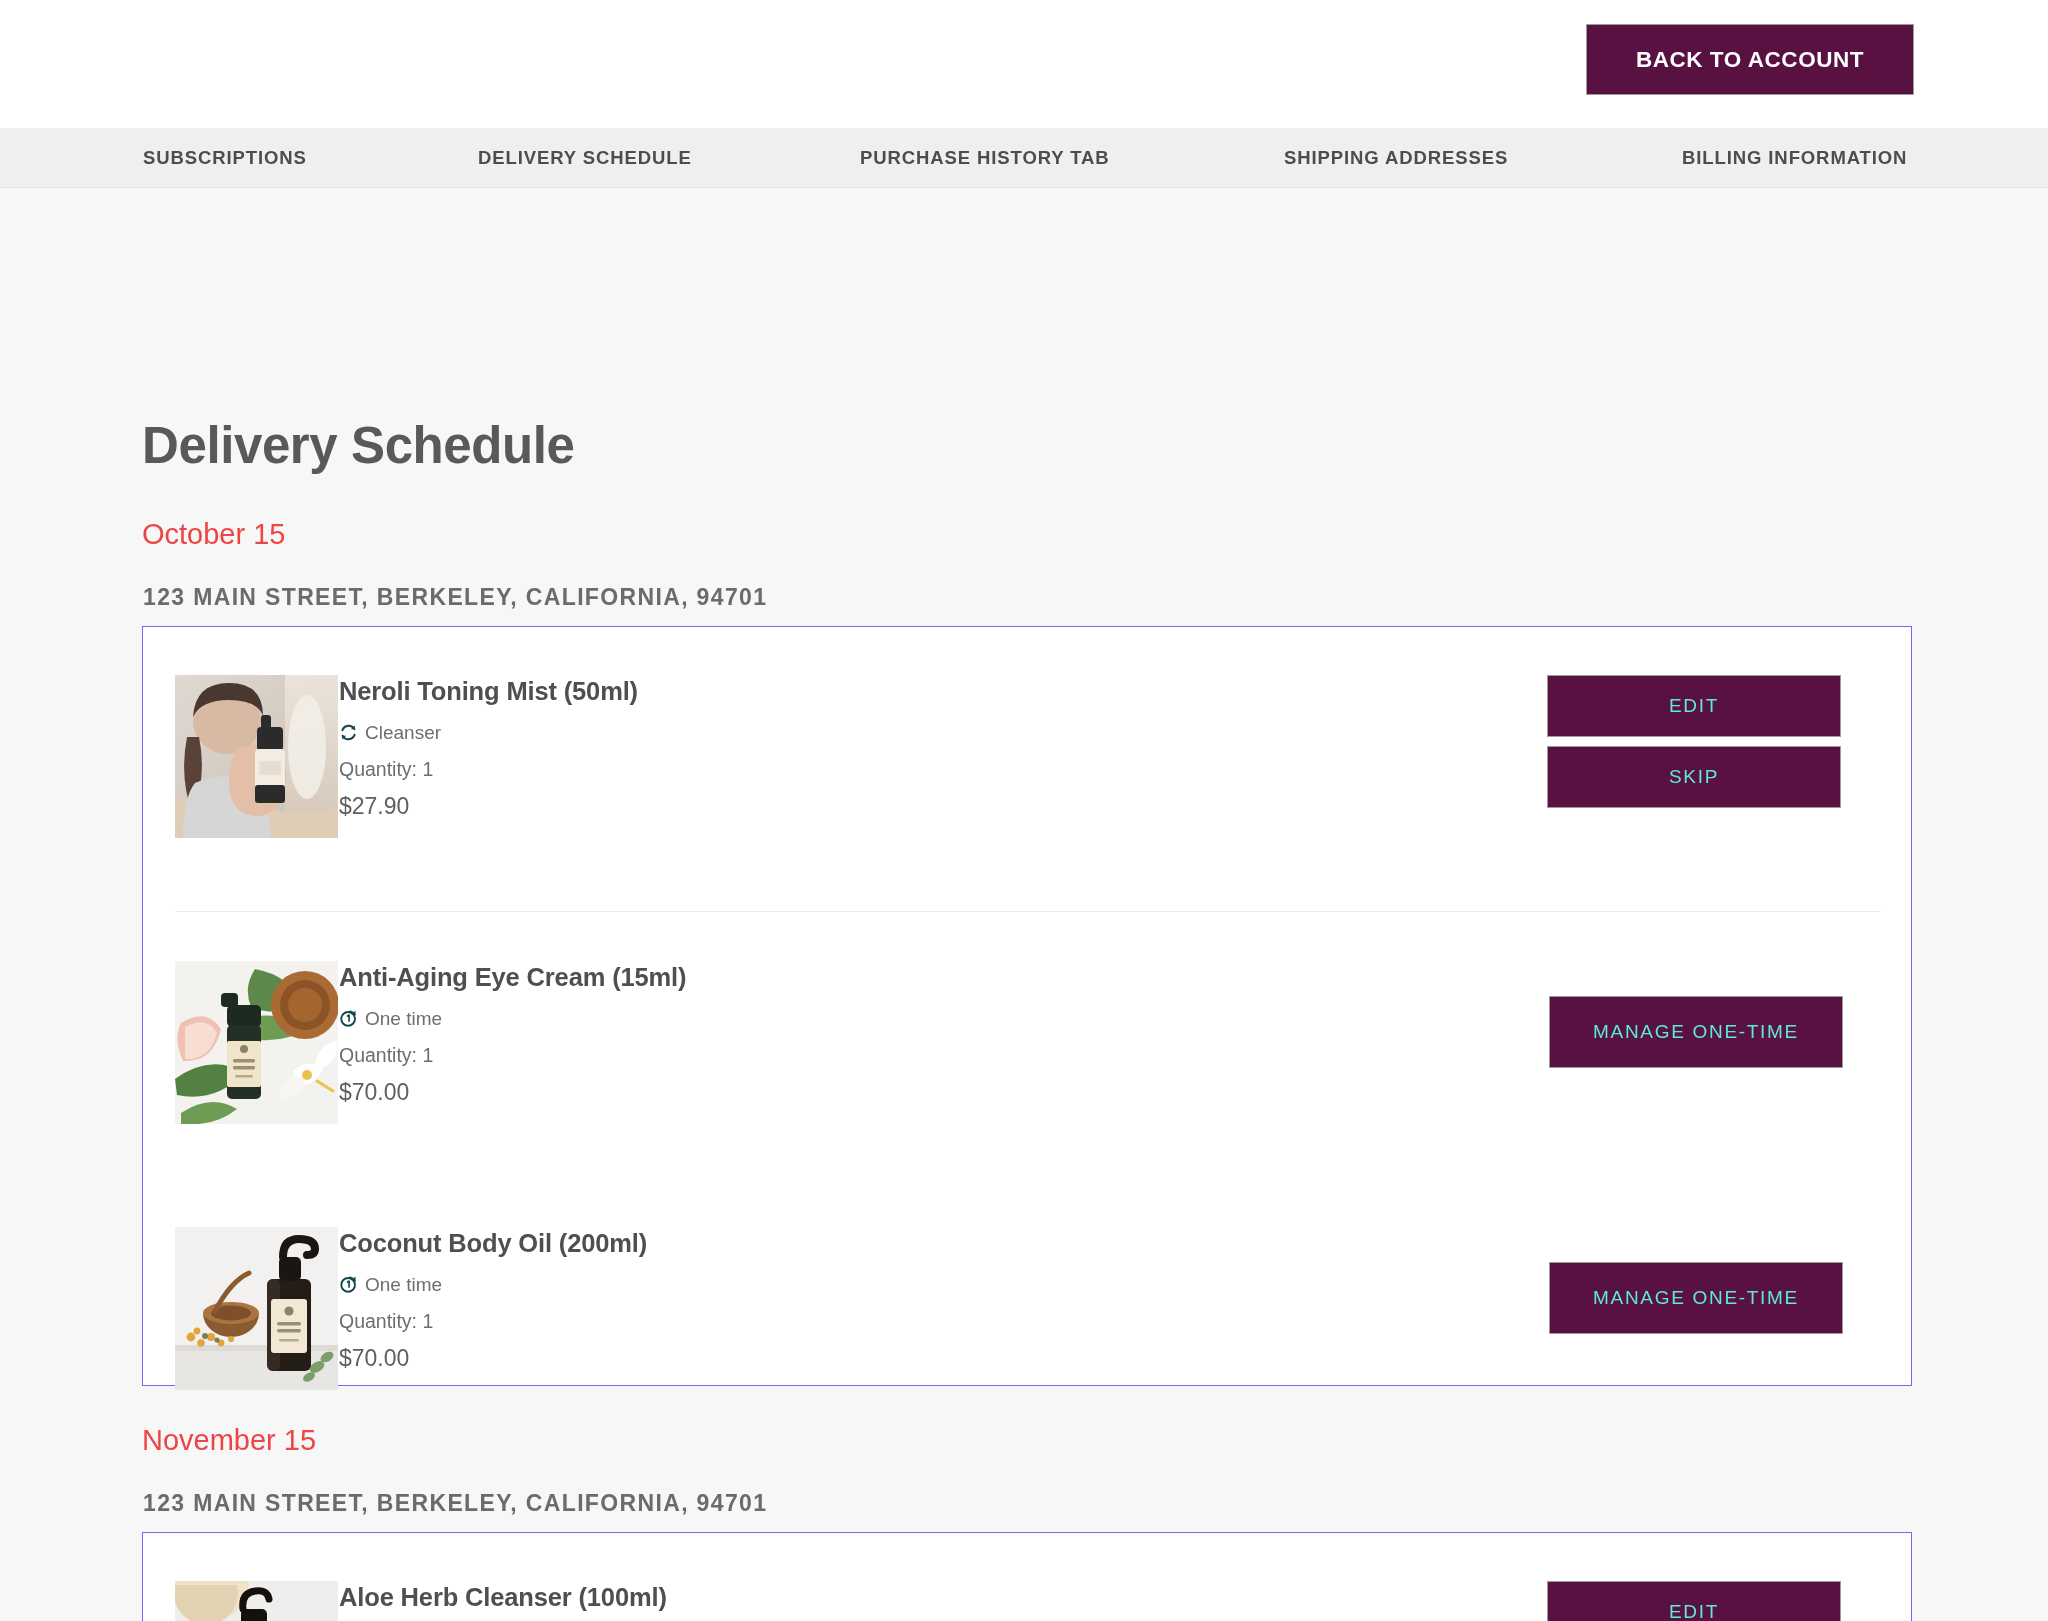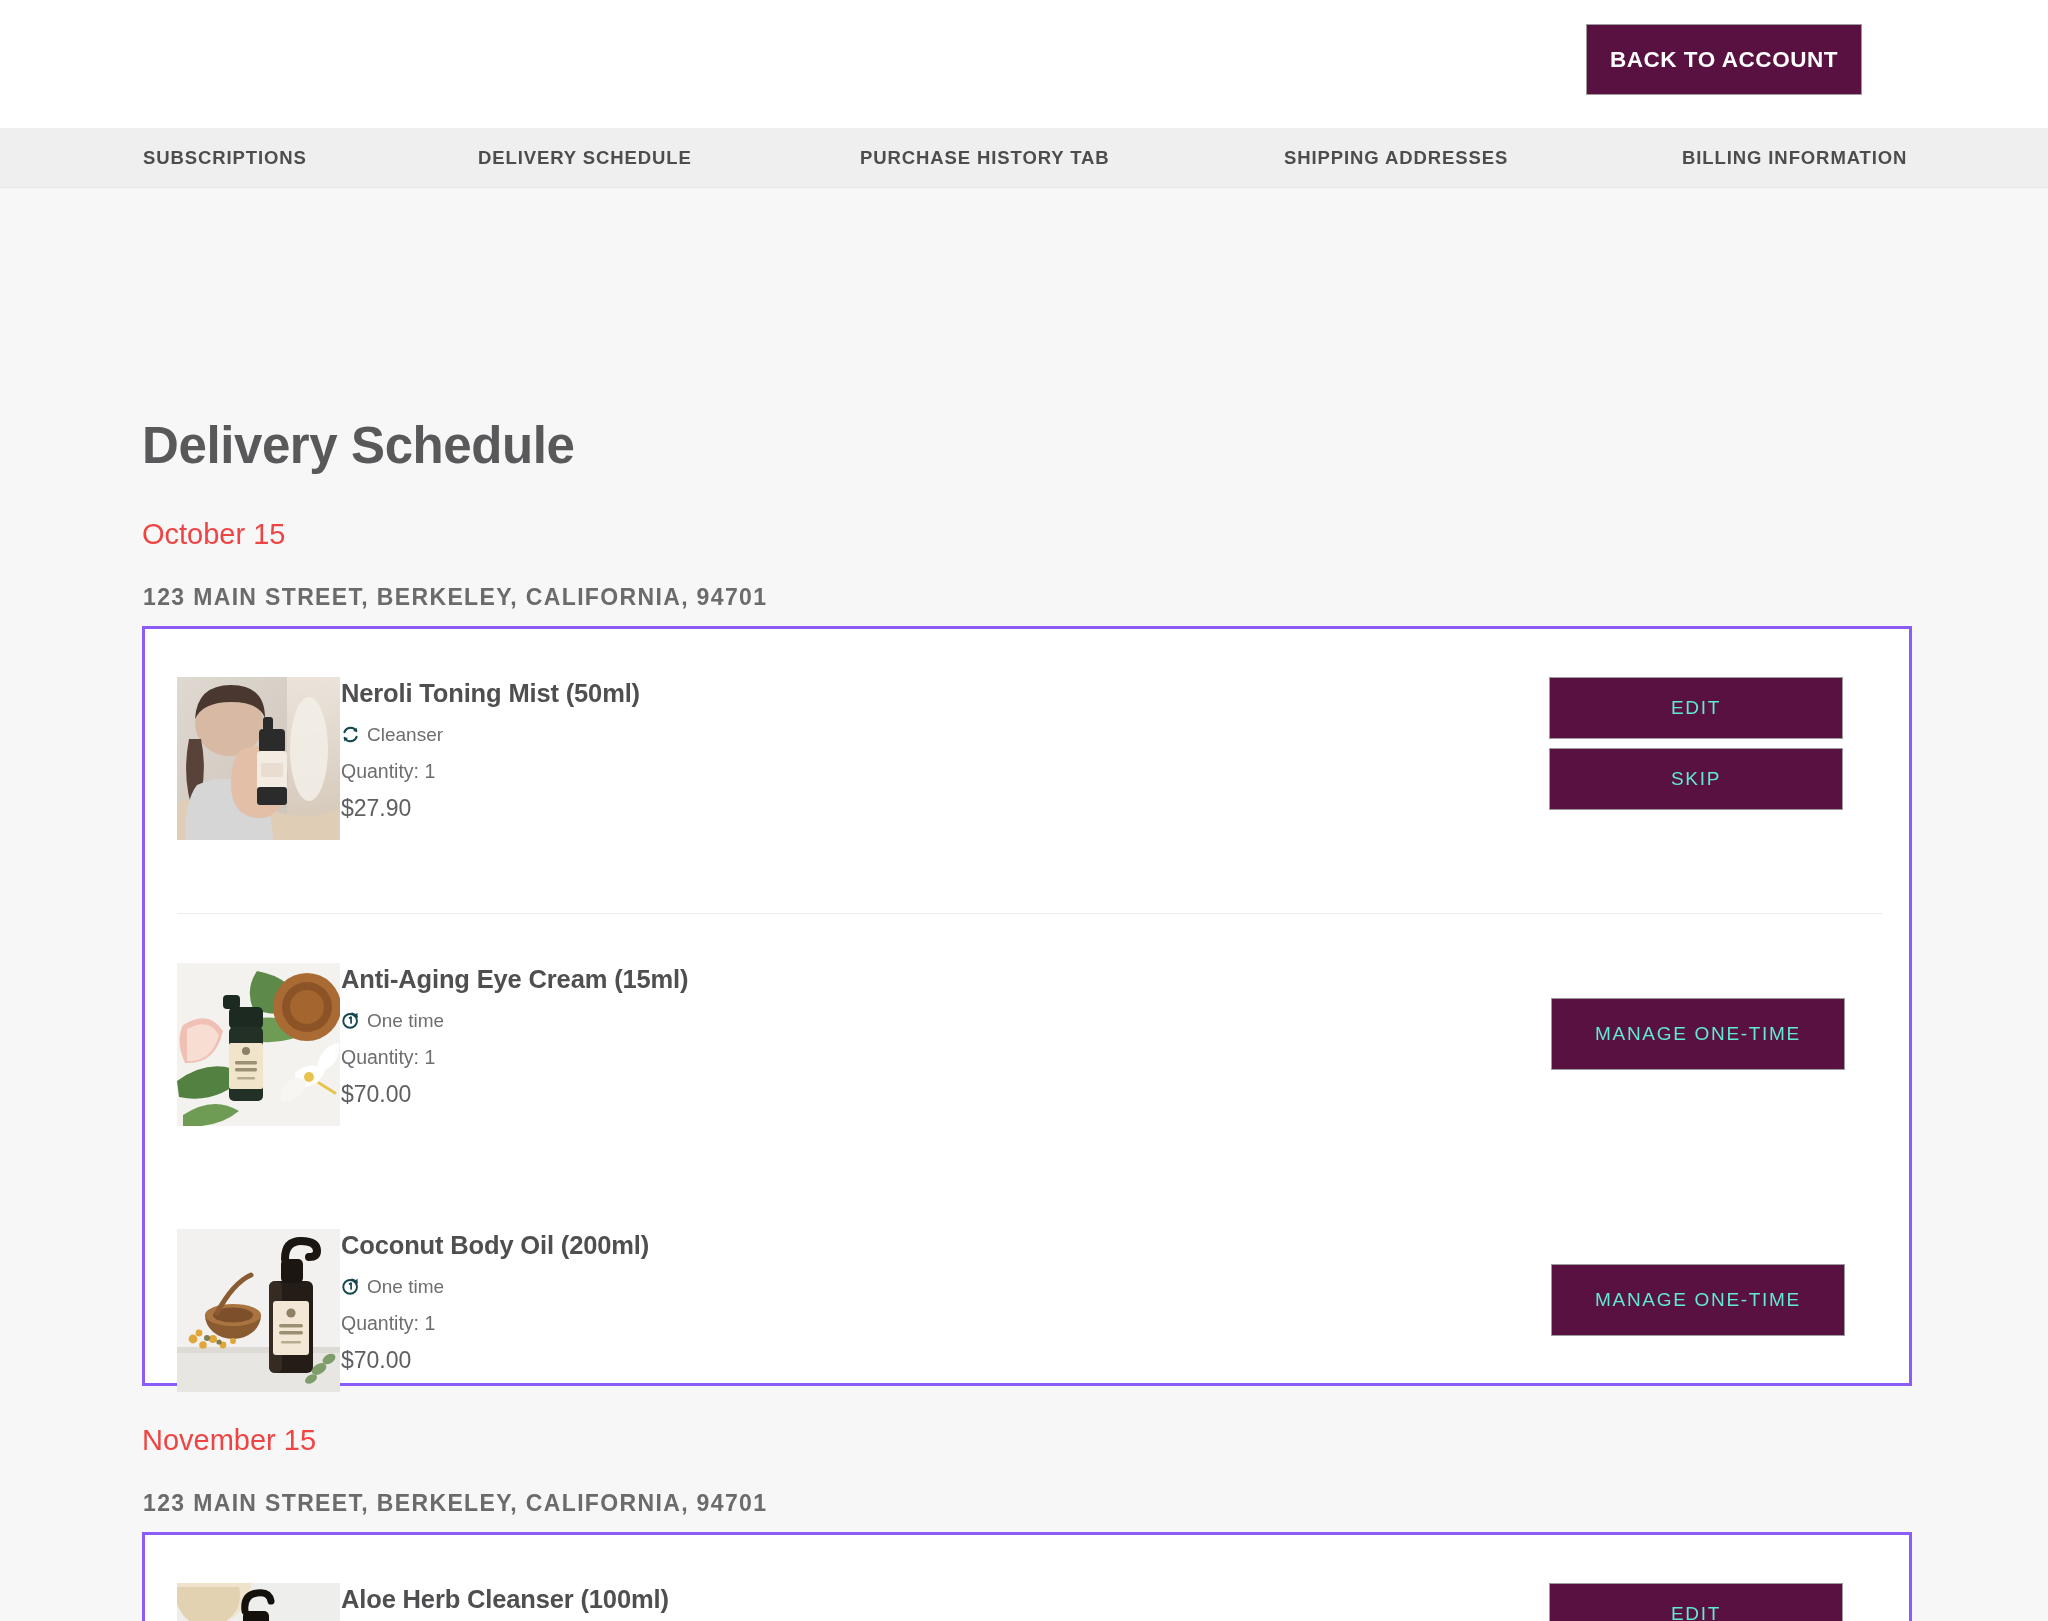--- a/index.html
+++ b/index.html
@@ -24,21 +24,21 @@
   .topbar {
     position: relative;
     height: 128px;
     background: #ffffff;
   }
 
   .back-to-account {
     position: absolute;
     top: 24px;
     left: 1586px;
-    width: 276px;
+    width: 328px;
     height: 71px;
     background: #581140;
     border: 1px solid #9c9c9c;
     color: #ffffff;
     font-size: 22.5px;
     font-weight: 700;
     letter-spacing: 0.55px;
     display: flex;
     align-items: center;
     justify-content: center;
@@ -123,21 +123,21 @@
     letter-spacing: 1.35px;
     line-height: 1;
     font-family: "Liberation Sans", sans-serif;
   }
 
   .card {
     position: absolute;
     left: 142px;
     width: 1770px;
     background: #ffffff;
-    border: 3px solid #8b5cf6;
+    border: 1px solid #8b5cf6;
   }
 
   
   .line-item {
     position: absolute;
     left: 0;
     width: 1770px;
   }
 
   .li-thumb {

